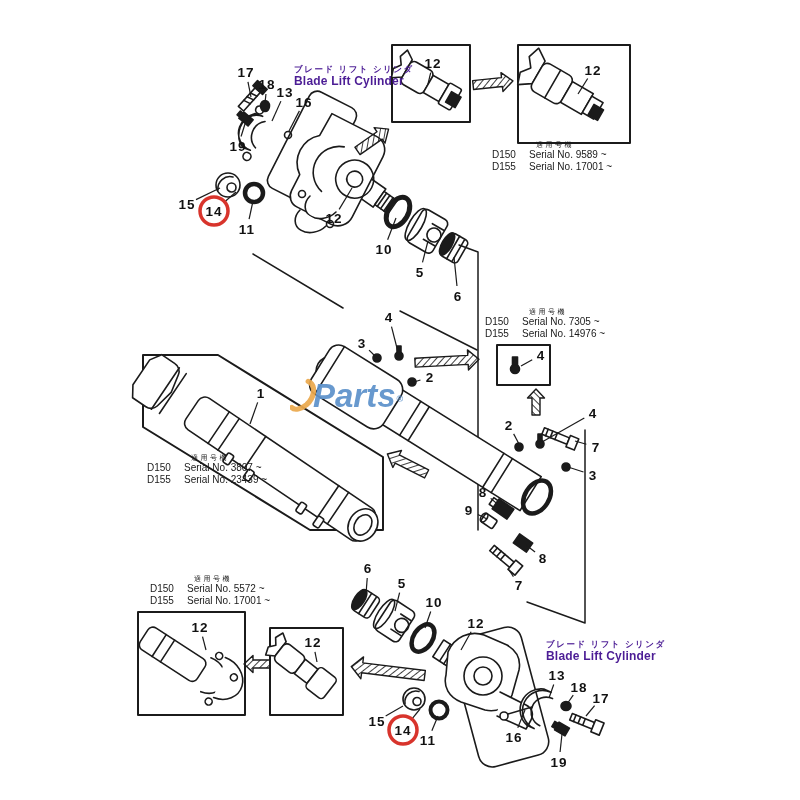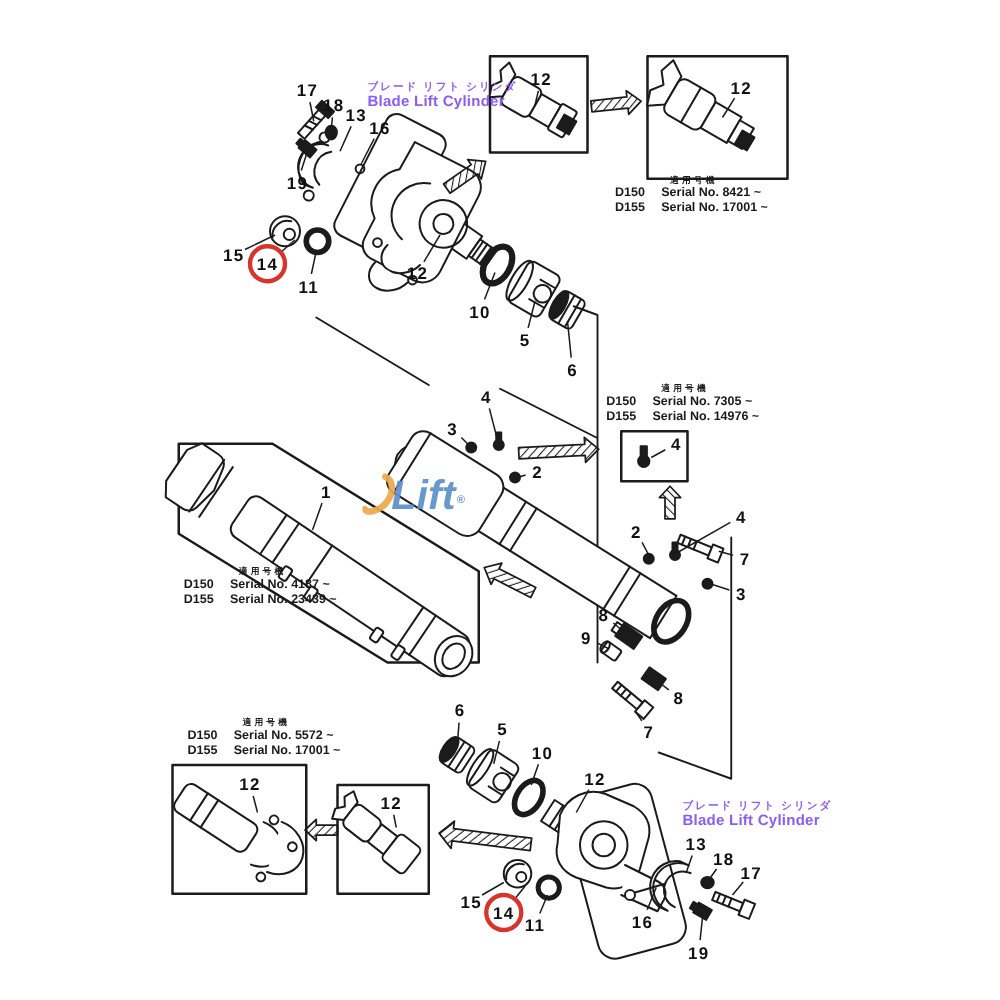--- a/index.html
+++ b/index.html
@@ -1,22 +1,22 @@
 <!DOCTYPE html>
 <html><head>
 <meta charset="utf-8">
 <style>
   html,body{margin:0;padding:0;background:#fff;}
   .stage{position:relative;width:800px;height:777px;background:#ffffff;overflow:hidden;
          font-family:"Liberation Sans",sans-serif;}
   .stage svg.art{position:absolute;left:0;top:0;}
-  .heading{position:absolute;color:#8b5cf6;font-weight:700;white-space:nowrap;}
+  .heading{position:absolute;color:#4c1d95;font-weight:700;white-space:nowrap;}
   .heading .jp{font-size:8.5px;letter-spacing:1.5px;line-height:10px;}
   .heading .en{font-size:12px;letter-spacing:.2px;line-height:12px;margin-top:1px;}
-  .serial{position:absolute;color:#1a1a1a;font-weight:700;font-size:10px;line-height:11.5px;white-space:nowrap;}
+  .serial{position:absolute;color:#1a1a1a;font-weight:400;font-size:10px;line-height:11.5px;white-space:nowrap;}
   .serial .jp{font-size:7px;letter-spacing:2.5px;line-height:8px;margin-left:44px;}
   .serial .row{display:flex;}
   .serial .model{width:37px;}
   .watermark{position:absolute;left:294px;top:377px;display:flex;align-items:flex-start;
              font-style:italic;font-weight:700;font-size:33px;line-height:38px;
              color:#5d92cb;opacity:.93;}
   .watermark .reg{font-size:9px;font-style:normal;margin-top:3px;margin-left:1px;}
   .watermark .swoosh{width:26px;height:40px;margin:0 -3px 0 -4px;}
   text.callout{font-family:"Liberation Sans",sans-serif;font-weight:700;font-size:13.5px;
                fill:#111;letter-spacing:1px;text-anchor:middle;}
@@ -420,21 +420,21 @@
   </div>
   <div class="heading" style="left:546px;top:639px">
     <div class="jp">ブレード リフト シリンダ</div>
     <div class="en">Blade Lift Cylinder</div>
   </div>
 
   <div class="serial" style="left:492px;top:141px">
     <div class="jp">適用号機</div>
     <div class="row">
         <span class="model">D150</span>
-        <span>Serial No. 8421 ~</span>
+        <span>Serial No. 9589 ~</span>
       </div>
     <div class="row">
         <span class="model">D155</span>
         <span>Serial No. 17001 ~</span>
       </div>
   </div>
   <div class="serial" style="left:485px;top:308px">
     <div class="jp">適用号機</div>
     <div class="row">
         <span class="model">D150</span>
@@ -442,21 +442,21 @@
       </div>
     <div class="row">
         <span class="model">D155</span>
         <span>Serial No. 14976 ~</span>
       </div>
   </div>
   <div class="serial" style="left:147px;top:454px">
     <div class="jp">適用号機</div>
     <div class="row">
         <span class="model">D150</span>
-        <span>Serial No. 4187 ~</span>
+        <span>Serial No. 3807 ~</span>
       </div>
     <div class="row">
         <span class="model">D155</span>
         <span>Serial No. 23439 ~</span>
       </div>
   </div>
   <div class="serial" style="left:150px;top:575px">
     <div class="jp">適用号機</div>
     <div class="row">
         <span class="model">D150</span>
@@ -465,16 +465,16 @@
     <div class="row">
         <span class="model">D155</span>
         <span>Serial No. 17001 ~</span>
       </div>
   </div>
 
   <div class="watermark">
     <svg class="swoosh" viewBox="0 0 30 44">
       <path d="M21,4 C30,8 29,22 19,31 C13,36 5,38 2,34" fill="none" stroke="#eba94e" stroke-width="6" stroke-linecap="round"></path>
     </svg>
-    <span>Lift</span>
+    <span>Parts</span>
     <span class="reg">®</span>
   </div>
 </div>
 
 </body></html>

